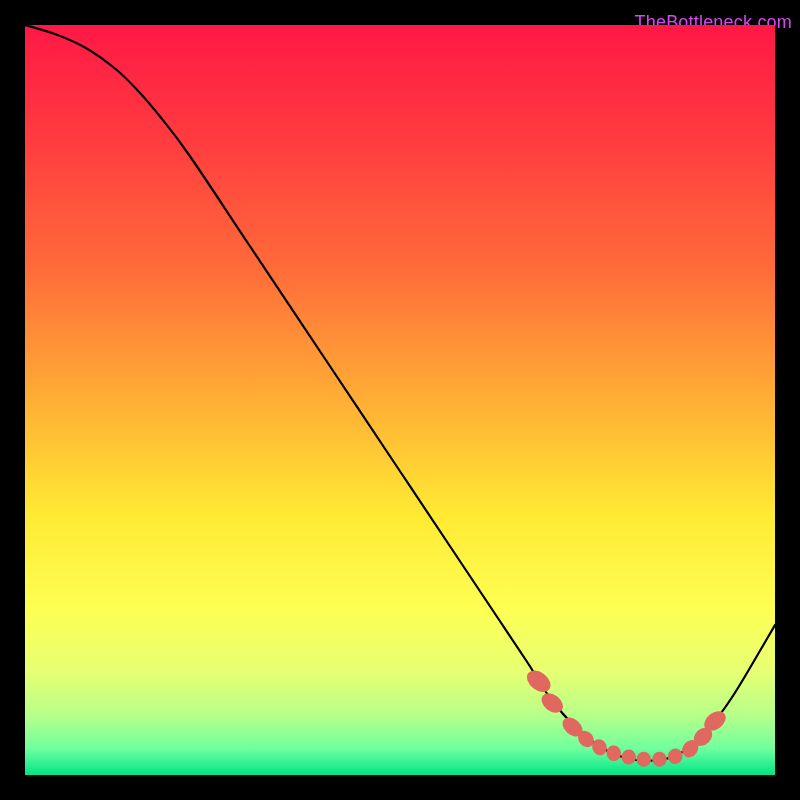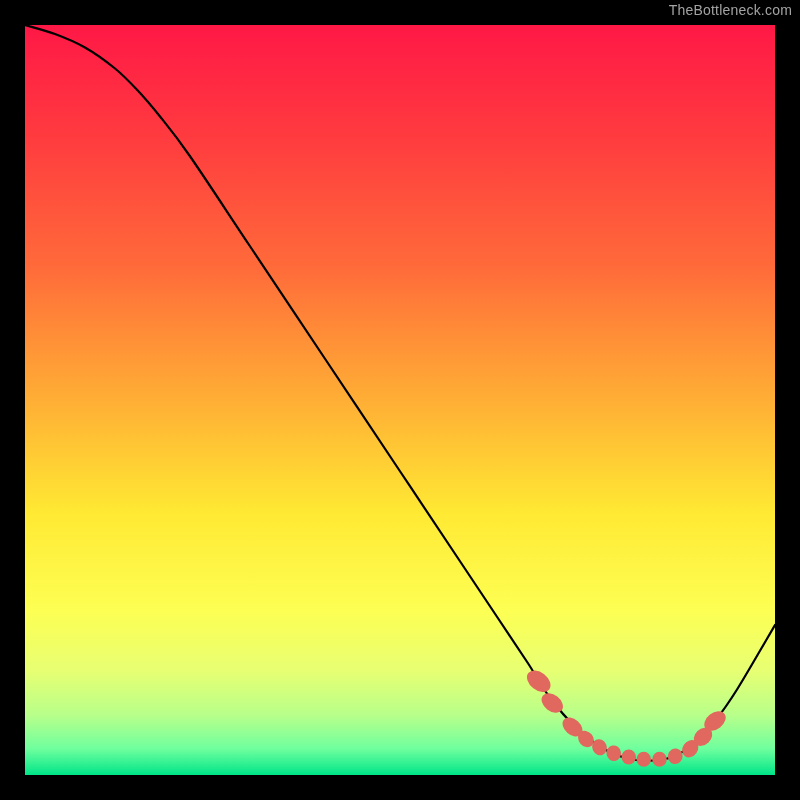--- a/index.html
+++ b/index.html
@@ -5,25 +5,25 @@
   * { margin: 0; padding: 0; box-sizing: border-box; }
   html, body { width: 800px; height: 800px; overflow: hidden; background: #000; }
   .frame {
     position: relative;
     width: 800px;
     height: 800px;
     background: #000;
   }
   .watermark {
     position: absolute;
-    top: 2px;
+    top: 12px;
     right: 8px;
     font-family: Arial, Helvetica, sans-serif;
-    font-size: 14px;
-    color: #a3a3a3;
+    font-size: 18px;
+    color: #d946ef;
     font-weight: 500;
     letter-spacing: 0.2px;
   }
   .plot-area {
     position: absolute;
     left: 25px;
     top: 25px;
     width: 750px;
     height: 750px;
   }

